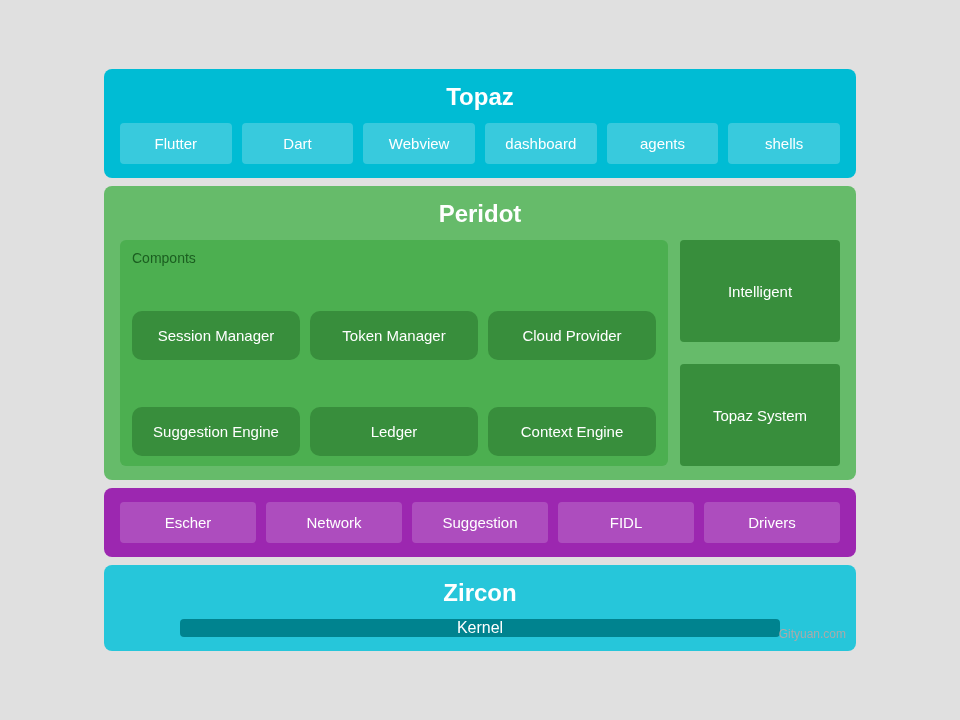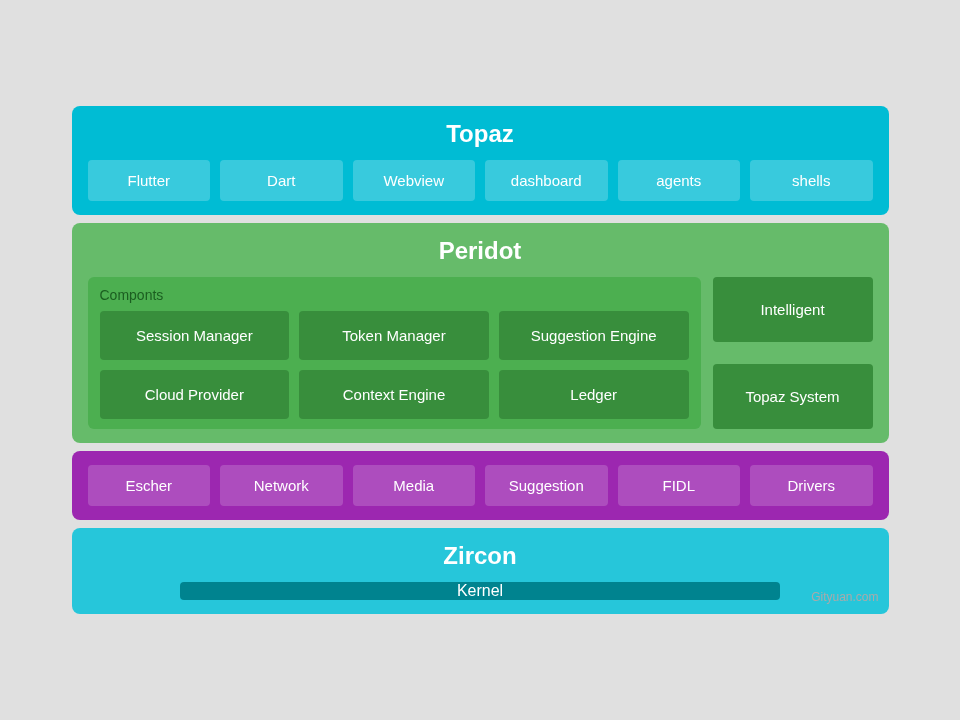--- a/index.html
+++ b/index.html
@@ -6,21 +6,21 @@
     body {
       background: #e0e0e0;
       display: flex;
       justify-content: center;
       align-items: center;
       width: 960px;
       height: 720px;
       font-family: Arial, sans-serif;
     }
     .diagram {
-      width: 817px;
+      width: 752px;
       display: flex;
       flex-direction: column;
       gap: 8px;
     }
     
     .layer {
       border-radius: 8px;
       padding: 14px 16px;
     }
     .layer-title {
@@ -102,25 +102,26 @@
       margin-bottom: 8px;
       font-weight: 500;
     }
     .peridot-grid {
       display: grid;
       grid-template-columns: 1fr 1fr 1fr;
       gap: 10px;
     }
     .peridot-box {
       background: #388E3C;
-      border-radius: 4px;
+      border-radius: 10px;
       padding: 16px 10px;
       text-align: center;
       font-size: 15px;
       color: white;
+      margin-top: 37px;
     }
     
     .garnet-box {
       background: rgba(255,255,255,0.18);
       flex: 1;
     }
     
     .zircon-inner {
       display: flex;
       justify-content: center;
@@ -164,38 +165,37 @@
     </div>
 
     <div class="layer peridot">
       <div class="layer-title">Peridot</div>
       <div class="peridot-inner">
         <div class="peridot-componts">
           <div class="componts-label">Componts</div>
           <div class="peridot-grid">
             <div class="item-box peridot-box">Session Manager</div>
             <div class="item-box peridot-box">Token Manager</div>
+            <div class="item-box peridot-box">Cloud Provider</div>
             <div class="item-box peridot-box">Suggestion Engine</div>
-            <div class="item-box peridot-box">Cloud Provider</div>
+            <div class="item-box peridot-box">Ledger</div>
             <div class="item-box peridot-box">Context Engine</div>
-            <div class="item-box peridot-box">Ledger</div>
           </div>
         </div>
         <div class="peridot-right">
           <div class="peridot-right-box">Intelligent</div>
           <div class="peridot-right-box">Topaz System</div>
         </div>
       </div>
     </div>
 
     <div class="layer garnet">
       <div class="items-row">
         <div class="item-box garnet-box">Escher</div>
         <div class="item-box garnet-box">Network</div>
-        <div class="item-box garnet-box">Media</div>
         <div class="item-box garnet-box">Suggestion</div>
         <div class="item-box garnet-box">FIDL</div>
         <div class="item-box garnet-box">Drivers</div>
       </div>
     </div>
 
     <div class="layer zircon">
       <div class="layer-title">Zircon</div>
       <div class="zircon-inner">
         <div class="kernel-box">Kernel</div>

